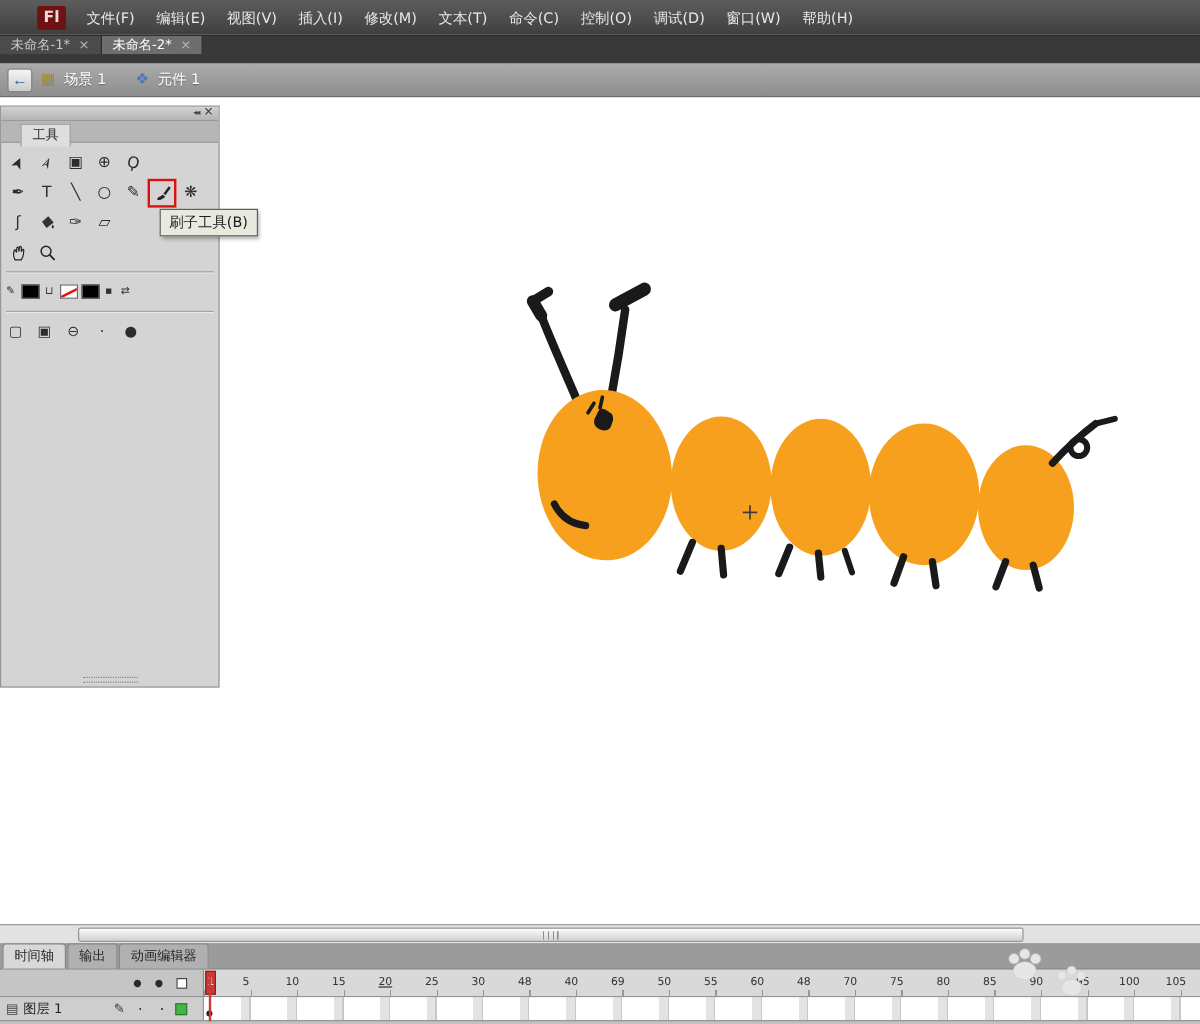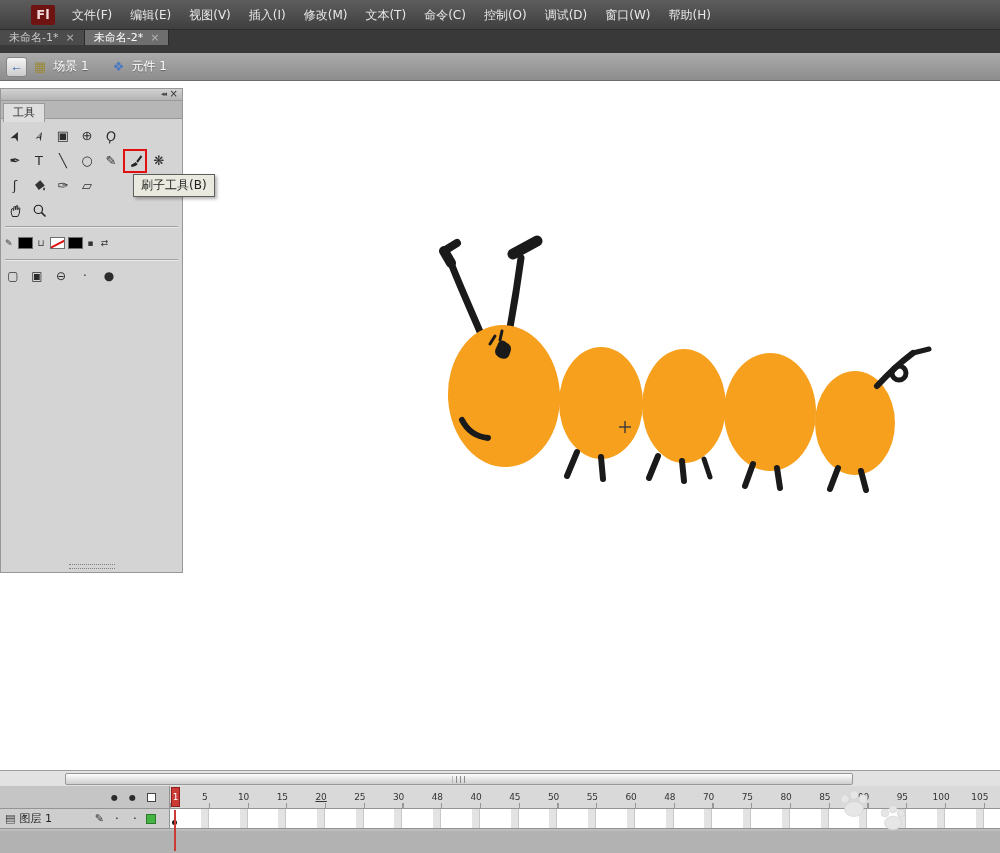--- a/index.html
+++ b/index.html
@@ -38,21 +38,21 @@
   
   .canvas { position:absolute; left:0; top:81px; width:1000px; height:689px; background:#fff; z-index:0; }
   .stage-art { position:absolute; left:0; top:0; width:1000px; height:853px; z-index:1; pointer-events:none; }
 
   
   .tools-panel { position:absolute; left:0; top:88px; width:183px; height:485px;
     background:#d4d4d4; border:1px solid #979797; z-index:3; }
   .panel-head { height:12px; background:linear-gradient(#d2d2d2,#b4b4b4); border-bottom:1px solid #9a9a9a; position:relative; }
   .panel-collapse { position:absolute; right:16px; top:1px; font-size:7px; color:#444; letter-spacing:-1px; }
   .panel-close { position:absolute; right:4px; top:-1px; font-size:10px; color:#333; }
-  .panel-tabrow { height:18px; background:#b6b6b6; border-bottom:1px solid #9a9a9a; }
+  .panel-tabrow { height:18px; background:#b6b6b6; border-bottom:1px solid #9a9a9a;padding-left:14px; }
   .panel-tab { display:inline-block; background:#dedede; border:1px solid #9a9a9a; border-bottom:none;
     padding:1px 9px 2px; font-size:11px; color:#2d2d2d; margin-left:2px; }
   .tool-area { padding:4px 2px 0; }
   .tool-row { display:flex; align-items:center; height:25px; }
   .tool { width:24px; height:24px; display:flex; align-items:center; justify-content:center;
     font-size:13px; color:#2c2c2c; position:relative; }
   .tool svg { width:15px; height:15px; }
   .tool.highlight::after { content:""; position:absolute; inset:0; border:2px solid #e01010; }
   .tdiv { height:1px; background:#a2a2a2; margin:3px 4px; box-shadow:0 1px 0 #e9e9e9; }
   .color-row { display:flex; align-items:center; height:26px; gap:3px; padding-left:2px; }
@@ -286,38 +286,43 @@
 
   <div class="tooltip">刷子工具(B)</div>
 
   <div class="hscroll">
     <div class="hthumb">
       <span class="hgrip"></span>
     </div>
   </div>
 
   <div class="timeline">
+    <div class="tl-tabs">
+        <button class="tl-tab active">时间轴</button>
+        <button class="tl-tab">输出</button>
+        <button class="tl-tab">动画编辑器</button>
+      </div>
     <div class="tl-ruler-row">
       <div class="tl-left-head">
         <span class="head-dot">●</span>
         <span class="head-dot">●</span>
         <span class="head-outline"></span>
       </div>
       <div class="tl-ruler">
         <div class="ruler-ticks"></div>
         <div class="playhead-box" style="background: rgb(204, 58, 53);">1</div>
       <span class="fnum" style="left: 34.875px;">5</span>
           <span class="fnum" style="left: 73.625px;">10</span>
           <span class="fnum" style="left: 112.375px;">15</span>
           <span class="fnum" style="left: 151.125px; text-decoration: underline;">20</span>
           <span class="fnum" style="left: 189.875px;">25</span>
           <span class="fnum" style="left: 228.625px;">30</span>
           <span class="fnum" style="left: 267.375px;">48</span>
           <span class="fnum" style="left: 306.125px;">40</span>
-          <span class="fnum" style="left: 344.875px;">45</span>
+          <span class="fnum" style="left: 344.875px;">69</span>
           <span class="fnum" style="left: 383.625px;">50</span>
           <span class="fnum" style="left: 422.375px;">55</span>
           <span class="fnum" style="left: 461.125px;">60</span>
           <span class="fnum" style="left: 499.875px;">48</span>
           <span class="fnum" style="left: 538.625px;">70</span>
           <span class="fnum" style="left: 577.375px;">75</span>
           <span class="fnum" style="left: 616.125px;">80</span>
           <span class="fnum" style="left: 654.875px;">85</span>
           <span class="fnum" style="left: 693.625px;">90</span>
           <span class="fnum" style="left: 732.375px;">95</span>

